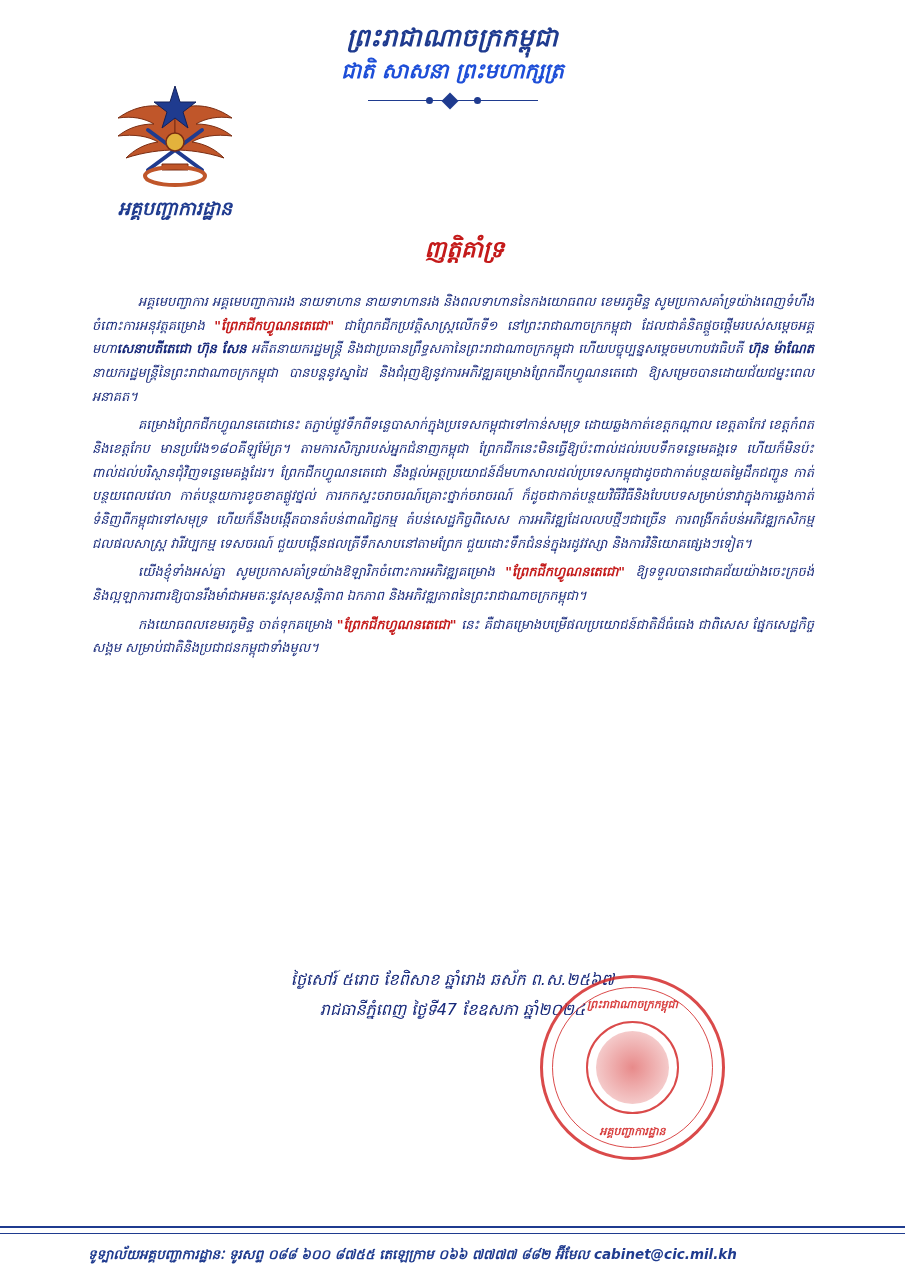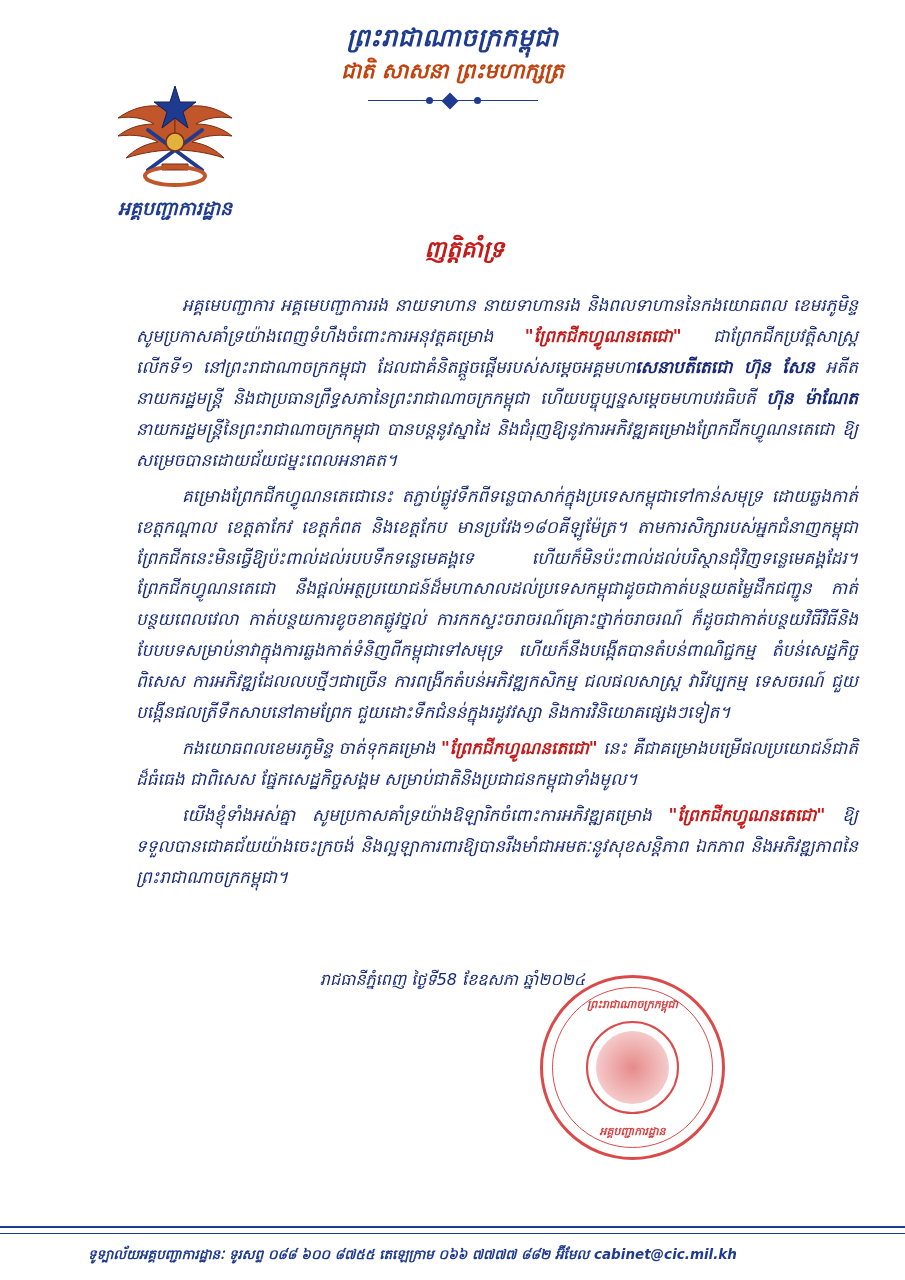--- a/index.html
+++ b/index.html
@@ -28,21 +28,21 @@
     text-align: center;
   }
   .kingdom-line1 {
     color: #1f3b8f;
     font-size: 25px;
     font-weight: bold;
     letter-spacing: 0.5px;
     line-height: 1.25;
   }
   .kingdom-line2 {
-    color: #c2410c;
+    color: #1d4ed8;
     font-size: 21px;
     font-weight: bold;
     line-height: 1.4;
     margin-top: 4px;
   }
   .divider-orn {
     margin: 6px auto 0 auto;
     width: 170px;
     height: 14px;
     position: relative;
@@ -108,24 +108,23 @@
     font-weight: bold;
   }
 
   
   .body-text {
     position: absolute;
     top: 290px;
     left: 92px;
     width: 722px;
     color: #16287a;
-    font-size: 17px;
+    font-size: 13px;
     line-height: 1.82;
     text-align: justify;
-    margin-left: 44px;
   }
   .para {
     margin: 0 0 5px 0;
     text-indent: 46px;
   }
   .bold { font-weight: bold; }
   .red { color: #c41a1a; font-weight: bold; }
 
   
   .sign-block {
@@ -262,31 +261,32 @@
 
     <p class="para">
       <span>អគ្គមេបញ្ជាការ អគ្គមេបញ្ជាការរង នាយទាហាន នាយទាហានរង និងពលទាហាននៃកងយោធពល ខេមរភូមិន្ទ សូមប្រកាសគាំទ្រយ៉ាងពេញទំហឹងចំពោះការអនុវត្តគម្រោង </span><span class="red">"ព្រែកជីកហ្វូណនតេជោ"</span><span> ជាព្រែកជីកប្រវត្តិសាស្ត្រលើកទី១ នៅព្រះរាជាណាចក្រកម្ពុជា ដែលជាគំនិតផ្តួចផ្តើមរបស់សម្តេចអគ្គមហា</span><span class="bold">សេនាបតីតេជោ ហ៊ុន សែន</span><span> អតីតនាយករដ្ឋមន្ត្រី និងជាប្រធានព្រឹទ្ធសភានៃព្រះរាជាណាចក្រកម្ពុជា ហើយបច្ចុប្បន្នសម្តេចមហាបវរធិបតី </span><span class="bold">ហ៊ុន ម៉ាណែត</span><span> នាយករដ្ឋមន្ត្រីនៃព្រះរាជាណាចក្រកម្ពុជា បានបន្តនូវស្នាដៃ និងជំរុញឱ្យនូវការអភិវឌ្ឍគម្រោងព្រែកជីកហ្វូណនតេជោ ឱ្យសម្រេចបានដោយជ័យជម្នះពេលអនាគត។</span>
     </p>
 
     <p class="para">
       <span>គម្រោងព្រែកជីកហ្វូណនតេជោនេះ តភ្ជាប់ផ្លូវទឹកពីទន្លេបាសាក់ក្នុងប្រទេសកម្ពុជាទៅកាន់សមុទ្រ ដោយឆ្លងកាត់ខេត្តកណ្តាល ខេត្តតាកែវ ខេត្តកំពត និងខេត្តកែប មានប្រវែង១៨០គីឡូម៉ែត្រ។ តាមការសិក្សារបស់អ្នកជំនាញកម្ពុជា ព្រែកជីកនេះមិនធ្វើឱ្យប៉ះពាល់ដល់របបទឹកទន្លេមេគង្គទេ ហើយក៏មិនប៉ះពាល់ដល់បរិស្ថានជុំវិញទន្លេមេគង្គដែរ។ ព្រែកជីកហ្វូណនតេជោ នឹងផ្តល់អត្ថប្រយោជន៍ដ៏មហាសាលដល់ប្រទេសកម្ពុជាដូចជាកាត់បន្ថយតម្លៃដឹកជញ្ជូន កាត់បន្ថយពេលវេលា កាត់បន្ថយការខូចខាតផ្លូវថ្នល់ ការកកស្ទះចរាចរណ៍គ្រោះថ្នាក់ចរាចរណ៍ ក៏ដូចជាកាត់បន្ថយវិធីវិធីនិងបែបបទសម្រាប់នាវាក្នុងការឆ្លងកាត់ទំនិញពីកម្ពុជាទៅសមុទ្រ ហើយក៏នឹងបង្កើតបានតំបន់ពាណិជ្ជកម្ម តំបន់សេដ្ឋកិច្ចពិសេស ការអភិវឌ្ឍដែលលបថ្មីៗជាច្រើន ការពង្រីកតំបន់អភិវឌ្ឍកសិកម្ម ជលផលសាស្ត្រ វារីវប្បកម្ម ទេសចរណ៍ ជួយបង្កើនផលត្រីទឹកសាបនៅតាមព្រែក ជួយដោះទឹកជំនន់ក្នុងរដូវវស្សា និងការវិនិយោគផ្សេងៗទៀត។</span>
     </p>
 
     <p class="para">
+      <span>យើងខ្ញុំទាំងអស់គ្នា សូមប្រកាសគាំទ្រយ៉ាងឱឡារិកចំពោះការអភិវឌ្ឍគម្រោង </span><span class="red">"ព្រែកជីកហ្វូណនតេជោ"</span><span> ឱ្យទទួលបានជោគជ័យយ៉ាងចេះក្រចង់ និងល្អឡាការពារឱ្យបានរឹងមាំជាអមតៈនូវសុខសន្តិភាព ឯកភាព និងអភិវឌ្ឍភាពនៃព្រះរាជាណាចក្រកម្ពុជា។</span>
+    </p>
+
+    <p class="para">
       <span>កងយោធពលខេមរភូមិន្ទ ចាត់ទុកគម្រោង </span><span class="red">"ព្រែកជីកហ្វូណនតេជោ"</span><span> នេះ គឺជាគម្រោងបម្រើផលប្រយោជន៍ជាតិដ៏ធំធេង ជាពិសេស ផ្នែកសេដ្ឋកិច្ចសង្គម សម្រាប់ជាតិនិងប្រជាជនកម្ពុជាទាំងមូល។</span>
     </p>
 
-    <p class="para">
-      <span>យើងខ្ញុំទាំងអស់គ្នា សូមប្រកាសគាំទ្រយ៉ាងឱឡារិកចំពោះការអភិវឌ្ឍគម្រោង </span><span class="red">"ព្រែកជីកហ្វូណនតេជោ"</span><span> ឱ្យទទួលបានជោគជ័យយ៉ាងចេះក្រចង់ និងល្អឡាការពារឱ្យបានរឹងមាំជាអមតៈនូវសុខសន្តិភាព ឯកភាព និងអភិវឌ្ឍភាពនៃព្រះរាជាណាចក្រកម្ពុជា។</span>
-    </p>
-
   </div>
 
   <div class="sign-block">
-    <span class="line">រាជធានីភ្នំពេញ ថ្ងៃទី58 ខែឧសភា ឆ្នាំ២០២៤</span>
+    <span class="line">ថ្ងៃសៅរ៍ ៥រោច ខែពិសាខ ឆ្នាំរោង ឆស័ក ព.ស.២៥៦៧</span>
+    <span class="line">រាជធានីភ្នំពេញ ថ្ងៃទី47 ខែឧសភា ឆ្នាំ២០២៤</span>
   </div>
 
   <div class="seal">
     <div class="ring"></div>
     <div class="ring2"></div>
     <div class="ring3"></div>
     <div class="core"></div>
     <div class="top-text">ព្រះរាជាណាចក្រកម្ពុជា</div>
     <div class="bottom-text">អគ្គបញ្ជាការដ្ឋាន</div>
   </div>

